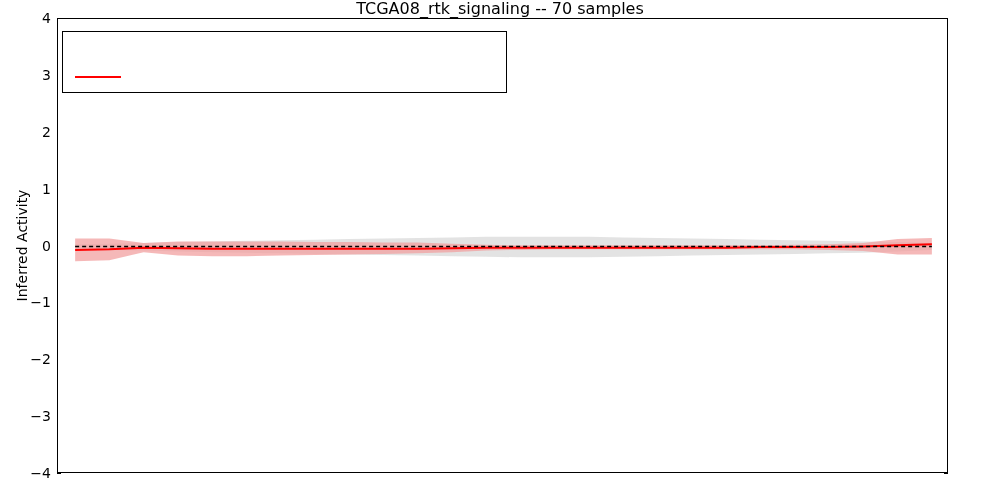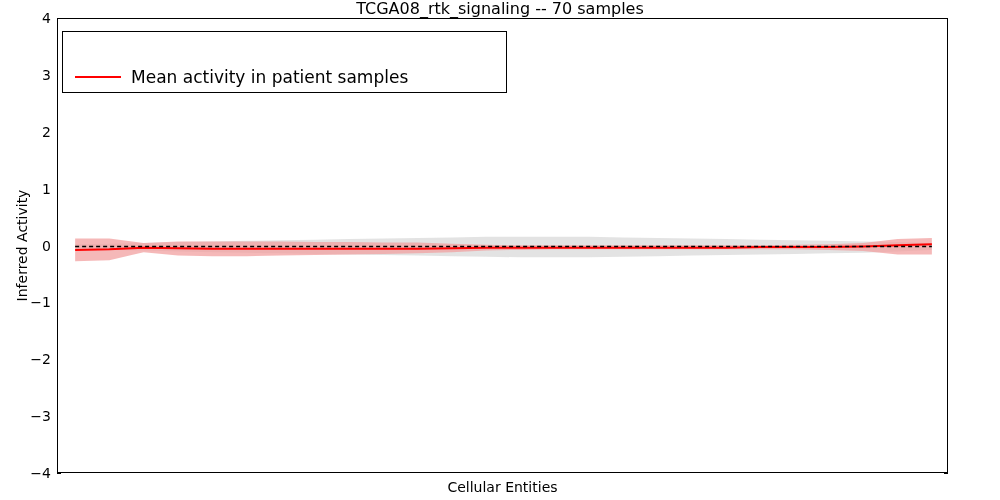--- a/index.html
+++ b/index.html
@@ -151,21 +151,20 @@
   }
 </style>
 </head>
 <body>
 
 <div id="figure">
 
   <div class="chart-title">TCGA08_rtk_signaling -- 70 samples</div>
 
   <div class="ylabel">Inferred Activity</div>
-  <div class="xlabel">Cellular Entities</div>
 
   <div id="ytick-labels">
       <div class="ytick-wrap" style="top: 10px;">4</div>
       <div class="ytick-wrap" style="top: 66.875px;">3</div>
       <div class="ytick-wrap" style="top: 123.75px;">2</div>
       <div class="ytick-wrap" style="top: 180.625px;">1</div>
       <div class="ytick-wrap" style="top: 237.5px;">0</div>
       <div class="ytick-wrap" style="top: 294.375px;">−1</div>
       <div class="ytick-wrap" style="top: 351.25px;">−2</div>
       <div class="ytick-wrap" style="top: 408.125px;">−3</div>
@@ -279,17 +278,16 @@
         <path d="M17.13 225.22 L51.40 224.66 L85.67 224.09 L119.94 222.95 L154.21 222.38 L188.48 221.81 L222.75 221.24 L257.02 220.67 L291.29 220.11 L325.56 219.54 L359.83 218.97 L394.10 218.40 L428.37 217.83 L462.63 217.83 L496.90 217.83 L531.17 217.83 L565.44 218.40 L599.71 218.97 L633.98 219.54 L668.25 220.11 L702.52 220.67 L736.79 221.24 L771.06 221.81 L805.33 222.38 L839.60 222.95 L873.87 224.09 L873.87 230.91 L839.60 232.62 L805.33 233.76 L771.06 234.33 L736.79 234.89 L702.52 235.46 L668.25 236.03 L633.98 236.60 L599.71 237.17 L565.44 237.74 L531.17 238.31 L496.90 238.31 L462.63 238.31 L428.37 237.74 L394.10 237.17 L359.83 236.60 L325.56 236.03 L291.29 235.46 L257.02 234.89 L222.75 234.33 L188.48 233.76 L154.21 233.19 L119.94 232.62 L85.67 231.48 L51.40 230.91 L17.13 229.78 Z" fill="#cccccc" fill-opacity="0.55" stroke="none"></path>
         <path d="M17.13 219.54 L51.40 219.54 L85.67 224.09 L119.94 222.38 L154.21 222.38 L188.48 222.38 L222.75 222.38 L257.02 222.95 L291.29 222.95 L325.56 223.52 L359.83 223.52 L394.10 224.66 L428.37 225.79 L462.63 226.36 L496.90 226.36 L531.17 226.36 L565.44 226.36 L599.71 226.36 L633.98 226.36 L668.25 226.36 L702.52 226.36 L736.79 225.79 L771.06 225.22 L805.33 224.09 L839.60 220.11 L873.87 218.97 L873.87 235.46 L839.60 235.46 L805.33 232.05 L771.06 230.91 L736.79 230.34 L702.52 230.34 L668.25 230.34 L633.98 230.34 L599.71 230.34 L565.44 230.34 L531.17 230.34 L496.90 230.34 L462.63 230.91 L428.37 231.48 L394.10 233.19 L359.83 234.33 L325.56 234.89 L291.29 235.46 L257.02 236.03 L222.75 236.60 L188.48 237.17 L154.21 237.17 L119.94 236.60 L85.67 233.19 L51.40 241.15 L17.13 242.29 Z" fill="#f2a0a0" fill-opacity="0.75" stroke="none"></path>
         <path d="M17.13 230.91 L51.40 230.34 L85.67 228.64 L119.94 229.21 L154.21 229.78 L188.48 229.78 L222.75 229.78 L257.02 229.78 L291.29 229.78 L325.56 229.78 L359.83 229.78 L394.10 229.21 L428.37 228.64 L462.63 228.64 L496.90 228.64 L531.17 228.64 L565.44 228.64 L599.71 228.64 L633.98 228.64 L668.25 228.64 L702.52 228.07 L736.79 228.07 L771.06 228.07 L805.33 227.50 L839.60 226.36 L873.87 225.22 " fill="none" stroke="#ff0000" stroke-width="2"></path>
         <path d="M17.13 227.50 L51.40 227.50 L85.67 227.50 L119.94 227.50 L154.21 227.50 L188.48 227.50 L222.75 227.50 L257.02 227.50 L291.29 227.50 L325.56 227.50 L359.83 227.50 L394.10 227.50 L428.37 227.50 L462.63 227.50 L496.90 227.50 L531.17 227.50 L565.44 227.50 L599.71 227.50 L633.98 227.50 L668.25 227.50 L702.52 227.50 L736.79 227.50 L771.06 227.50 L805.33 227.50 L839.60 227.50 L873.87 227.50 " fill="none" stroke="#000000" stroke-width="1.6" stroke-dasharray="4 3"></path>
       </svg>
   </div>
 
   <div class="legend-box">
     <div class="legend-row r1">
       <div class="legend-swatch" id="legend-swatch-1" style="background: rgb(255, 0, 0);"></div>
-      <div class="legend-text">Mean activity in patient samples</div>
     </div>
   </div>
 
 </div>
 
 </body></html>

